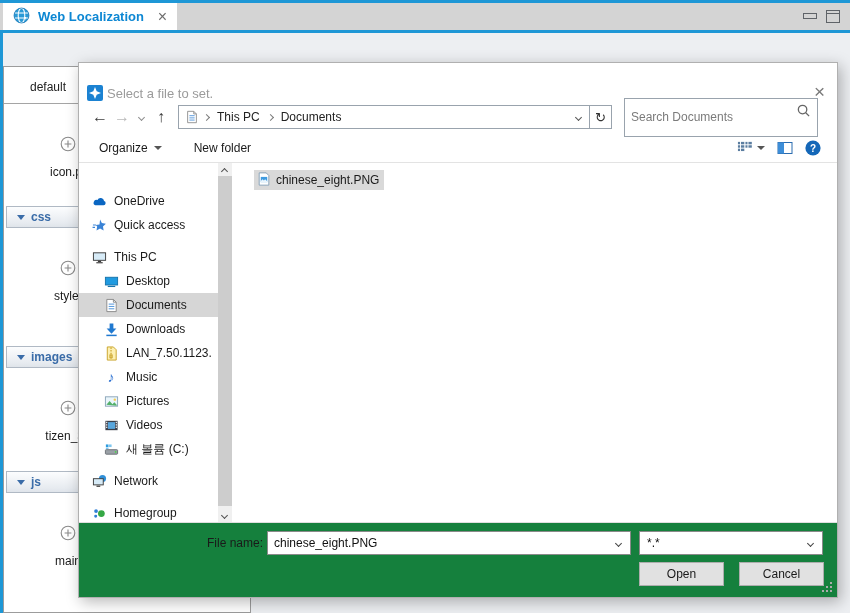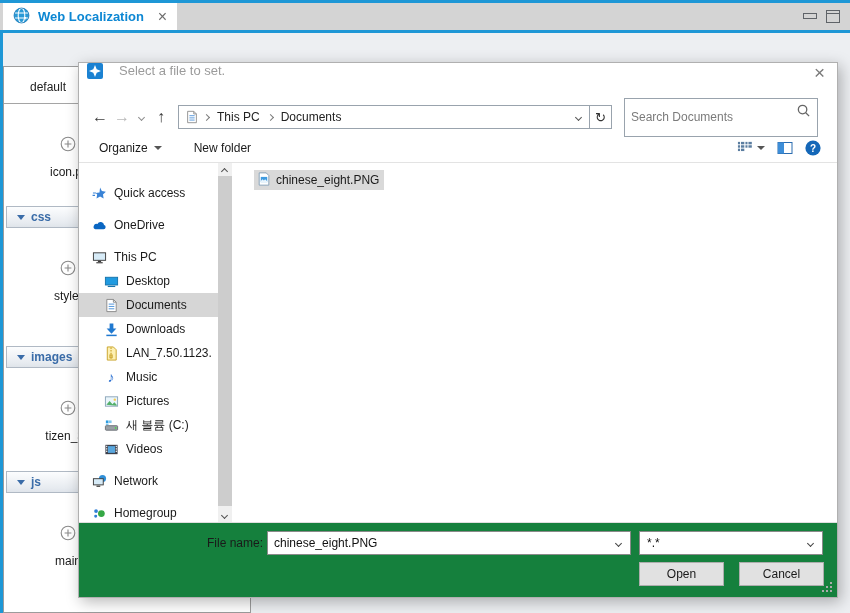--- a/index.html
+++ b/index.html
@@ -33,21 +33,21 @@
   .panel-header .hlabel { color:#3a6ca8; font-weight:bold; font-size:12px; }
   .panel-card { position:relative; }
   .panel-card .pluswrap { position:absolute; left:8px; top:32px; width:112px; text-align:center; }
   .panel-card .pluswrap svg { width:16px; height:16px; }
   .panel-card .clabel { position:absolute; left:8px; top:61px; width:112px; text-align:center;
                         font-size:12px; color:#1a1a1a; white-space:nowrap; }
 
   
   .dialog { position:absolute; left:78px; top:62px; width:760px; height:536px; background:#fff;
             border:1px solid #b0b0b0; box-shadow:3px 4px 14px rgba(0,0,0,.28); }
-  .dlg-titlebar { height:38px; display:flex; align-items:flex-start; padding:0 12px 0 8px; gap:16px; }
+  .dlg-titlebar { height:38px; display:flex; align-items:flex-end; padding:16px 12px 0 8px; gap:4px; }
   .dlg-icon svg { width:16px; height:16px; display:block; }
   .dlg-title { color:#9b9b9b; font-size:13px; flex:1; }
   .dlg-close { color:#7a7a7a; font-size:19px; line-height:19px; }
 
   .dlg-address { height:32px; display:flex; align-items:center; padding:0 8px 0 10px; }
   .nav-btn { width:22px; text-align:center; font-size:16px; line-height:16px; }
   .nav-btn.back { color:#3b3b3b; }
   .nav-btn.fwd  { color:#b9b9b9; }
   .nav-btn.up   { color:#3b3b3b; }
   .chevwrap { display:inline-flex; align-items:center; justify-content:center; }
@@ -281,36 +281,36 @@
             <svg viewBox="0 0 16 16" width="16" height="16">
               <circle cx="8" cy="8" r="7.6" fill="#1467b8"></circle>
               <text x="8" y="11.6" font-size="10" font-weight="bold" fill="#fff" text-anchor="middle">?</text>
             </svg>
           </span>
       </div>
     </div>
 
     <div class="dlg-content">
       <div class="nav-pane" id="nav-pane">
+          <div class="nav-item lvl0 group-start">
+            <span class="nav-icon">
+              <svg viewBox="0 0 16 16">
+                <path d="M3.6 12h8.8a2.3 2.3 0 0 0 .5-4.5 3.7 3.7 0 0 0-7.1-1 2.8 2.8 0 0 0-2.2 5.5z" fill="#0a66c2"></path>
+              </svg>
+            </span>
+            <span class="nav-label">OneDrive</span>
+          </div>
           <div class="nav-item lvl0">
             <span class="nav-icon">
               <svg viewBox="0 0 16 16">
                 <path d="M8.6 1.5l1.9 3.9 4.3.6-3.1 3 .7 4.3-3.8-2-3.8 2 .7-4.3-1.5-1.5 4-.5z" fill="#3a83d6"></path>
                 <path d="M1 7.5h3.2M0.6 10h2.6" stroke="#3a83d6" stroke-width="1.2"></path>
               </svg>
             </span>
             <span class="nav-label">Quick access</span>
-          </div>
-          <div class="nav-item lvl0 group-start">
-            <span class="nav-icon">
-              <svg viewBox="0 0 16 16">
-                <path d="M3.6 12h8.8a2.3 2.3 0 0 0 .5-4.5 3.7 3.7 0 0 0-7.1-1 2.8 2.8 0 0 0-2.2 5.5z" fill="#0a66c2"></path>
-              </svg>
-            </span>
-            <span class="nav-label">OneDrive</span>
           </div>
           <div class="nav-item lvl0 group-start">
             <span class="nav-icon">
               <svg viewBox="0 0 16 16">
                 <rect x="1.5" y="3" width="13" height="8" fill="#d7ebf7" stroke="#3b3b3b"></rect>
                 <rect x="6.3" y="11.4" width="3.4" height="1.4" fill="#3b3b3b"></rect>
                 <rect x="4.6" y="13" width="6.8" height="1.2" fill="#3b3b3b"></rect>
               </svg>
             </span>
             <span class="nav-label">This PC</span>
@@ -361,52 +361,52 @@
           </div>
           <div class="nav-item lvl1">
             <span class="nav-icon">
               <svg viewBox="0 0 16 16">
                 <rect x="1.5" y="3" width="13" height="10" fill="#eaf5fb" stroke="#8aa5b8"></rect>
                 <path d="M2.5 11.5l3.5-4 3 3.4 2-2 2.5 2.6v1z" fill="#53b06a"></path>
                 <circle cx="11.5" cy="6" r="1.3" fill="#f2c94c"></circle>
               </svg>
             </span>
             <span class="nav-label">Pictures</span>
-          </div>
-          <div class="nav-item lvl1">
-            <span class="nav-icon">
-              <svg viewBox="0 0 16 16">
-                <g>
-                  <rect x="2" y="2.6" width="2.8" height="2.8" fill="#2d9ce0"></rect>
-                  <rect x="5.3" y="2.6" width="2.8" height="2.8" fill="#7ec6ef"></rect>
-                  <rect x="2" y="5.9" width="2.8" height="1.8" fill="#7ec6ef"></rect>
-                </g>
-                <rect x="1.5" y="8.2" width="13" height="4.8" rx="0.8" fill="#9aa0a6" stroke="#6b7075"></rect>
-                <circle cx="12.4" cy="10.6" r="0.9" fill="#49d849"></circle>
-              </svg>
-            </span>
-            <span class="nav-label">새 볼륨 (C:)</span>
           </div>
           <div class="nav-item lvl1">
             <span class="nav-icon">
               <svg viewBox="0 0 16 16">
                 <rect x="1.5" y="3" width="13" height="10" fill="#3b3f4a"></rect>
                 <rect x="4.2" y="4.4" width="7.6" height="7.2" fill="#58a6dd"></rect>
                 <g fill="#fff">
                   <rect x="2.3" y="4" width="1.2" height="1.5"></rect>
                   <rect x="2.3" y="6.6" width="1.2" height="1.5"></rect>
                   <rect x="2.3" y="9.2" width="1.2" height="1.5"></rect>
                   <rect x="12.5" y="4" width="1.2" height="1.5"></rect>
                   <rect x="12.5" y="6.6" width="1.2" height="1.5"></rect>
                   <rect x="12.5" y="9.2" width="1.2" height="1.5"></rect>
                 </g>
               </svg>
             </span>
             <span class="nav-label">Videos</span>
           </div>
+          <div class="nav-item lvl1">
+            <span class="nav-icon">
+              <svg viewBox="0 0 16 16">
+                <g>
+                  <rect x="2" y="2.6" width="2.8" height="2.8" fill="#2d9ce0"></rect>
+                  <rect x="5.3" y="2.6" width="2.8" height="2.8" fill="#7ec6ef"></rect>
+                  <rect x="2" y="5.9" width="2.8" height="1.8" fill="#7ec6ef"></rect>
+                </g>
+                <rect x="1.5" y="8.2" width="13" height="4.8" rx="0.8" fill="#9aa0a6" stroke="#6b7075"></rect>
+                <circle cx="12.4" cy="10.6" r="0.9" fill="#49d849"></circle>
+              </svg>
+            </span>
+            <span class="nav-label">새 볼륨 (C:)</span>
+          </div>
           <div class="nav-item lvl0 group-start">
             <span class="nav-icon">
               <svg viewBox="0 0 16 16">
                 <circle cx="11.2" cy="4.8" r="3.8" fill="#2f8fd8"></circle>
                 <rect x="1.5" y="5" width="10.5" height="6.6" fill="#d7ebf7" stroke="#3b3b3b"></rect>
                 <rect x="4.8" y="12.4" width="4" height="1.3" fill="#3b3b3b"></rect>
               </svg>
             </span>
             <span class="nav-label">Network</span>
           </div>

